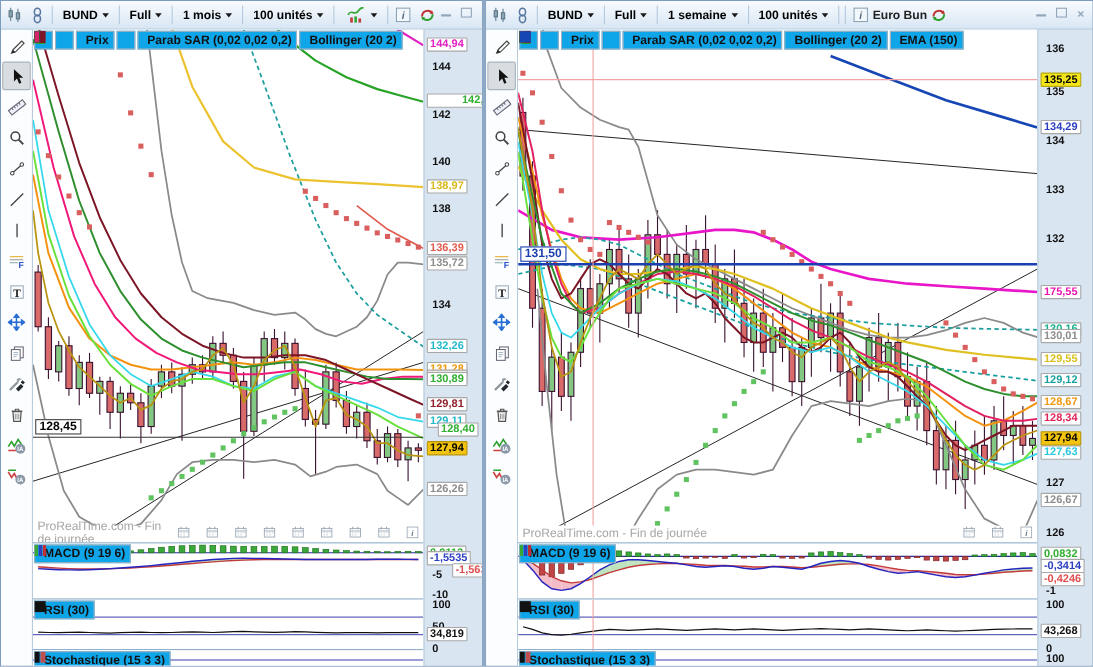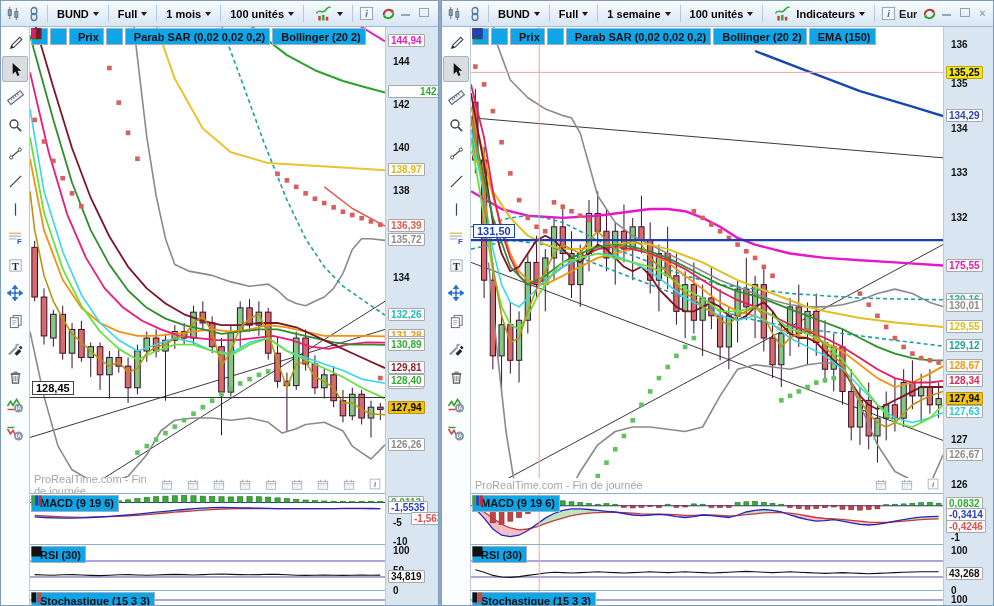--- a/index.html
+++ b/index.html
@@ -619,21 +619,21 @@
           <div class="axlabel" style="top: 58.4549px; color: rgb(47, 174, 47); padding-left: 31px;">142,57</div>
           <div class="axlabel" style="top: 136.223px; color: rgb(217, 184, 28);">138,97</div>
           <div class="axlabel" style="top: 191.957px; color: rgb(224, 90, 78);">136,39</div>
           <div class="axlabel" style="top: 206.431px; color: rgb(140, 140, 140);">135,72</div>
           <div class="axlabel" style="top: 281.175px; color: rgb(34, 184, 204);">132,26</div>
           <div class="axlabel" style="top: 302.345px; color: rgb(240, 152, 15);">131,28</div>
           <div class="axlabel" style="top: 308.609px; color: rgb(238, 22, 144);">130,99</div>
           <div class="axlabel" style="top: 310.77px; color: rgb(47, 174, 47);">130,89</div>
           <div class="axlabel" style="top: 334.1px; color: rgb(144, 32, 44);">129,81</div>
           <div class="axlabel" style="top: 349.222px; color: rgb(34, 184, 204);">129,11</div>
-          <div class="axlabel" style="top: 347px; color: rgb(47, 174, 47);">128,40</div>
+          <div class="axlabel" style="top: 357px; color: rgb(47, 174, 47); margin-left: 10px;">128,40</div>
           <div class="axlabel gold" style="top: 374.496px; color: rgb(0, 0, 0);">127,94</div>
           <div class="axlabel" style="top: 410.788px; color: rgb(140, 140, 140);">126,26</div>
           <div class="axtick" style="top: 489.94px; color: rgb(17, 17, 17);">-5</div>
           <div class="axtick" style="top: 509.343px; color: rgb(17, 17, 17);">-10</div>
           <div class="axlabel" style="top: 469.499px; color: rgb(47, 174, 47);">0,0113</div>
           <div class="axlabel" style="top: 473.552px; color: rgb(43, 63, 192);">-1,5535</div>
           <div class="axlabel" style="top: 484.591px; color: rgb(224, 80, 80); margin-left: 23px;">-1,5638</div>
           <div class="axtick" style="top: 518px; color: rgb(17, 17, 17);">100</div>
           <div class="axtick" style="top: 538px; color: rgb(17, 17, 17);">50</div>
           <div class="axtick" style="top: 558px; color: rgb(17, 17, 17);">0</div>
@@ -676,32 +676,20 @@
       <button class="hbtn">
           <span>1 semaine</span>
           <span class="harrow"></span>
         </button>
       <span class="hsep"></span>
       <button class="hbtn">
           <span>100 unités</span>
           <span class="harrow"></span>
         </button>
       <span class="hsep"></span>
-      <button class="hbtn">
-          <span class="hicon">
-            <svg width="17" height="15" viewBox="0 0 17 16">
-              <path d="M1 8c3-6.5 6.5 2 10-4 2-3 4-3 5-3" stroke="#37a837" fill="none" stroke-width="1.7"></path>
-              <rect x="3" y="10.5" width="2.6" height="5" fill="#c04040"></rect>
-              <rect x="7" y="9.5" width="2.6" height="6" fill="#37a837"></rect>
-              <rect x="11" y="11.5" width="2.6" height="4" fill="#c04040"></rect>
-            </svg>
-          </span>
-          <span>Indicateurs</span>
-          <span class="harrow"></span>
-        </button>
       <span class="hsep"></span>
       <span class="hicon">
           <svg width="15" height="15" viewBox="0 0 16 16">
             <rect x="1.5" y="1.5" width="13" height="13" fill="#f2f7fb" stroke="#8ba0b4"></rect>
             <text x="8" y="12" text-anchor="middle" font-size="10" font-weight="bold" font-style="italic" fill="#51677a">i</text>
           </svg>
         </span>
       <span class="hfeed">Euro Bun</span>
       <span class="hicon">
           <svg width="17" height="16" viewBox="0 0 16 16">

